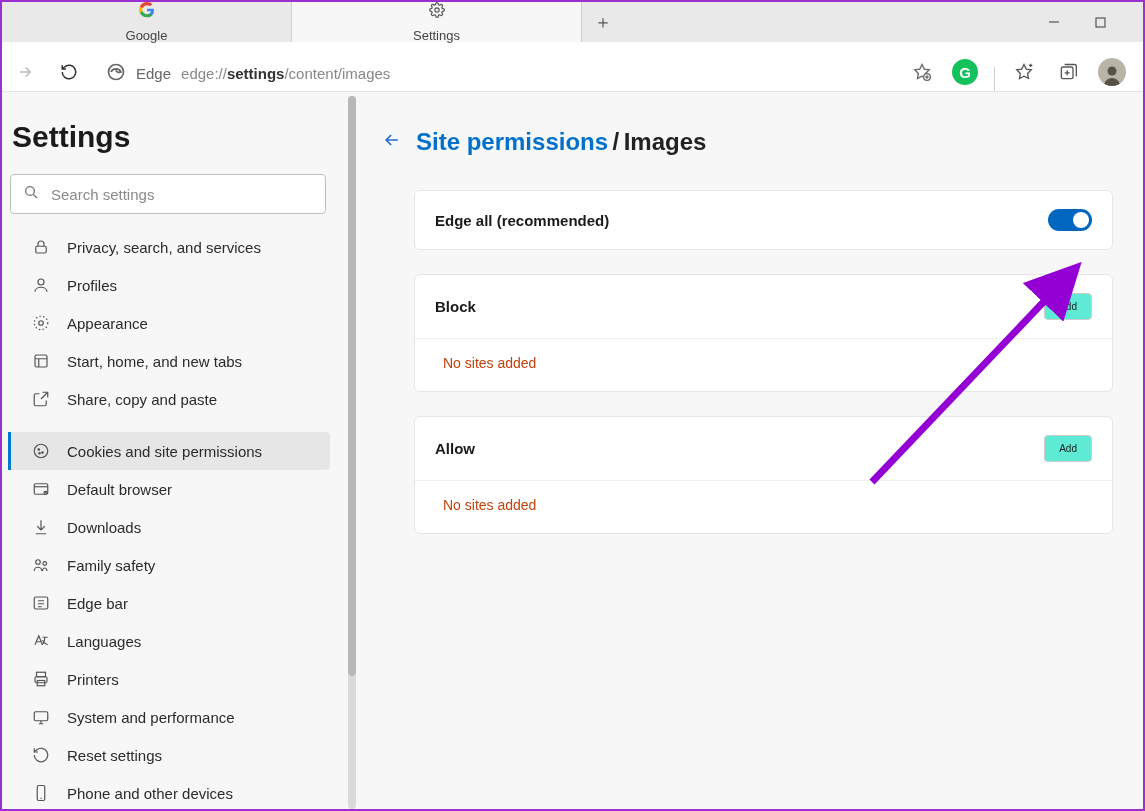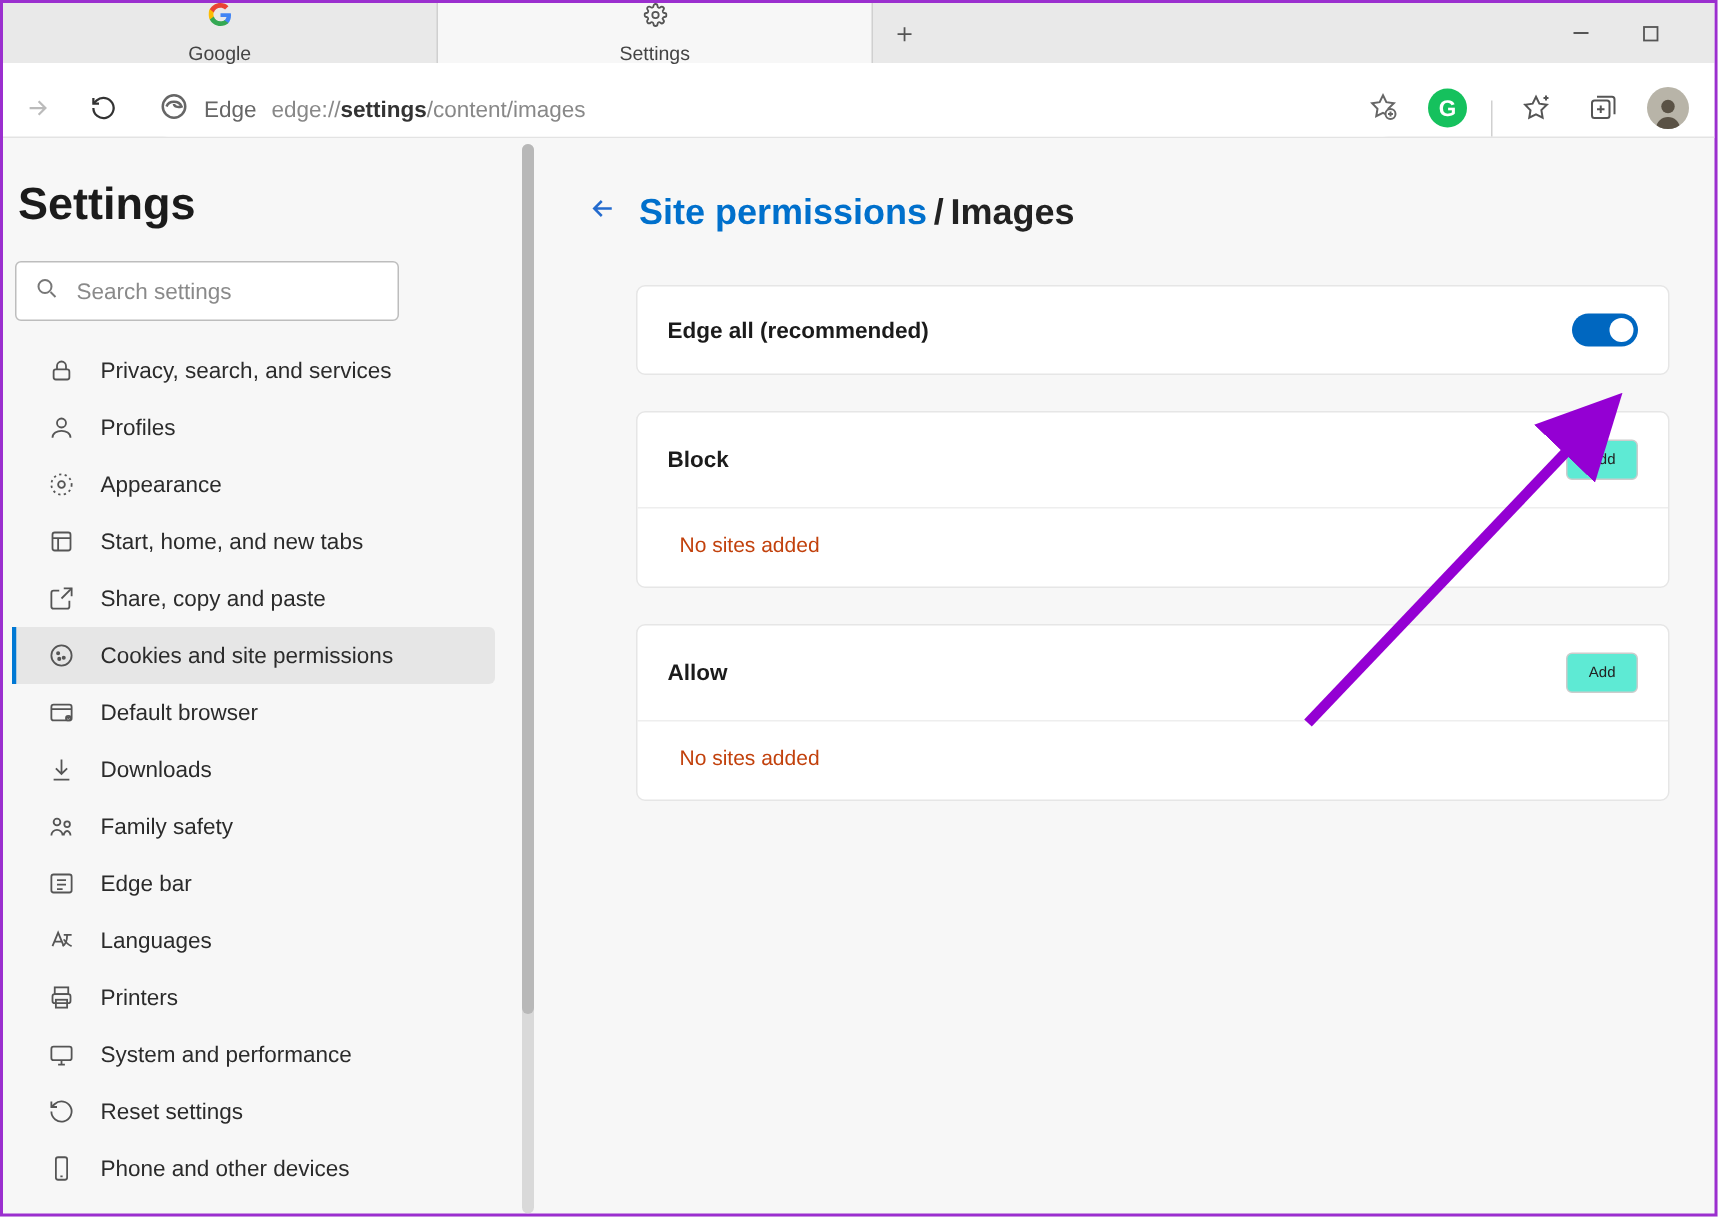--- a/index.html
+++ b/index.html
@@ -60,36 +60,36 @@
   .avatar { width:28px; height:28px; border-radius:50%; background:#b8b4a8; overflow:hidden; display:flex; align-items:flex-end; justify-content:center;}
   .avatar svg{width:24px;height:24px;}
   
   .content { display:flex; height: calc(811px - 40px - 50px - 4px); }
   
   .sidebar { width:346px; padding: 28px 18px 0 6px; overflow-y:auto; }
   .sidebar h1 { font-size:30px; font-weight:600; color:#1b1b1b; padding-left:4px; margin-bottom:20px;}
   .searchbox {
     border:1px solid #bdbdbd; border-radius:4px; height:40px;
     display:flex; align-items:center; gap:12px; padding:0 12px; background:#fff;
-    margin: 0 0 14px 2px; width: 256px;
+    margin: 0 0 14px 2px; width: 316px;
   }
   .searchbox input { border:none; outline:none; font-size:15px; flex:1; background:transparent; color:#333;}
   .searchbox input::placeholder{color:#8a8a8a;}
   .nav-item {
     display:flex; align-items:center; gap:16px;
     height:38px; padding:0 14px 0 20px; font-size:15px; color:#2b2b2b;
     border-left:3px solid transparent; border-radius:0 4px 4px 0;
     cursor:default;
   }
-  .nav-item.active { background:#e6e6e6; border-left-color:#0078d4; font-weight:500;}
+  .nav-item.active { background:#e6e6e6; border-left-color:#0078d4; font-weight:500;margin-top:14px;}
   .nav-item .icon { width:20px; display:flex; justify-content:center; color:#555;}
   .vscroll { width:8px; background:#d9d9d9; border-radius:4px; margin-top:4px; align-self:stretch;}
   .vscroll-thumb{ width:8px; height:580px; background:#b8b8b8; border-radius:4px;}
   
-  .main { flex:1; padding: 36px 30px 12px 26px; overflow:auto;margin-left:10px;}
+  .main { flex:1; padding: 36px 30px 12px 26px; overflow:auto;}
   .bc { display:flex; align-items:center; gap:14px; margin-bottom:34px;}
   .bc .back-arrow{ color:#246bce; font-size:20px;}
   .bc-link { color:#0070cc; font-size:24px; font-weight:600;}
   .bc-sep { color:#222; font-size:24px; font-weight:600;}
   .bc-cur { color:#222; font-size:24px; font-weight:600;}
   .card {
     background:#fff; border:1px solid #e6e6e6; border-radius:6px;
     margin:0 0 24px 32px;
   }
   .card-row { display:flex; align-items:center; padding:18px 20px; }

